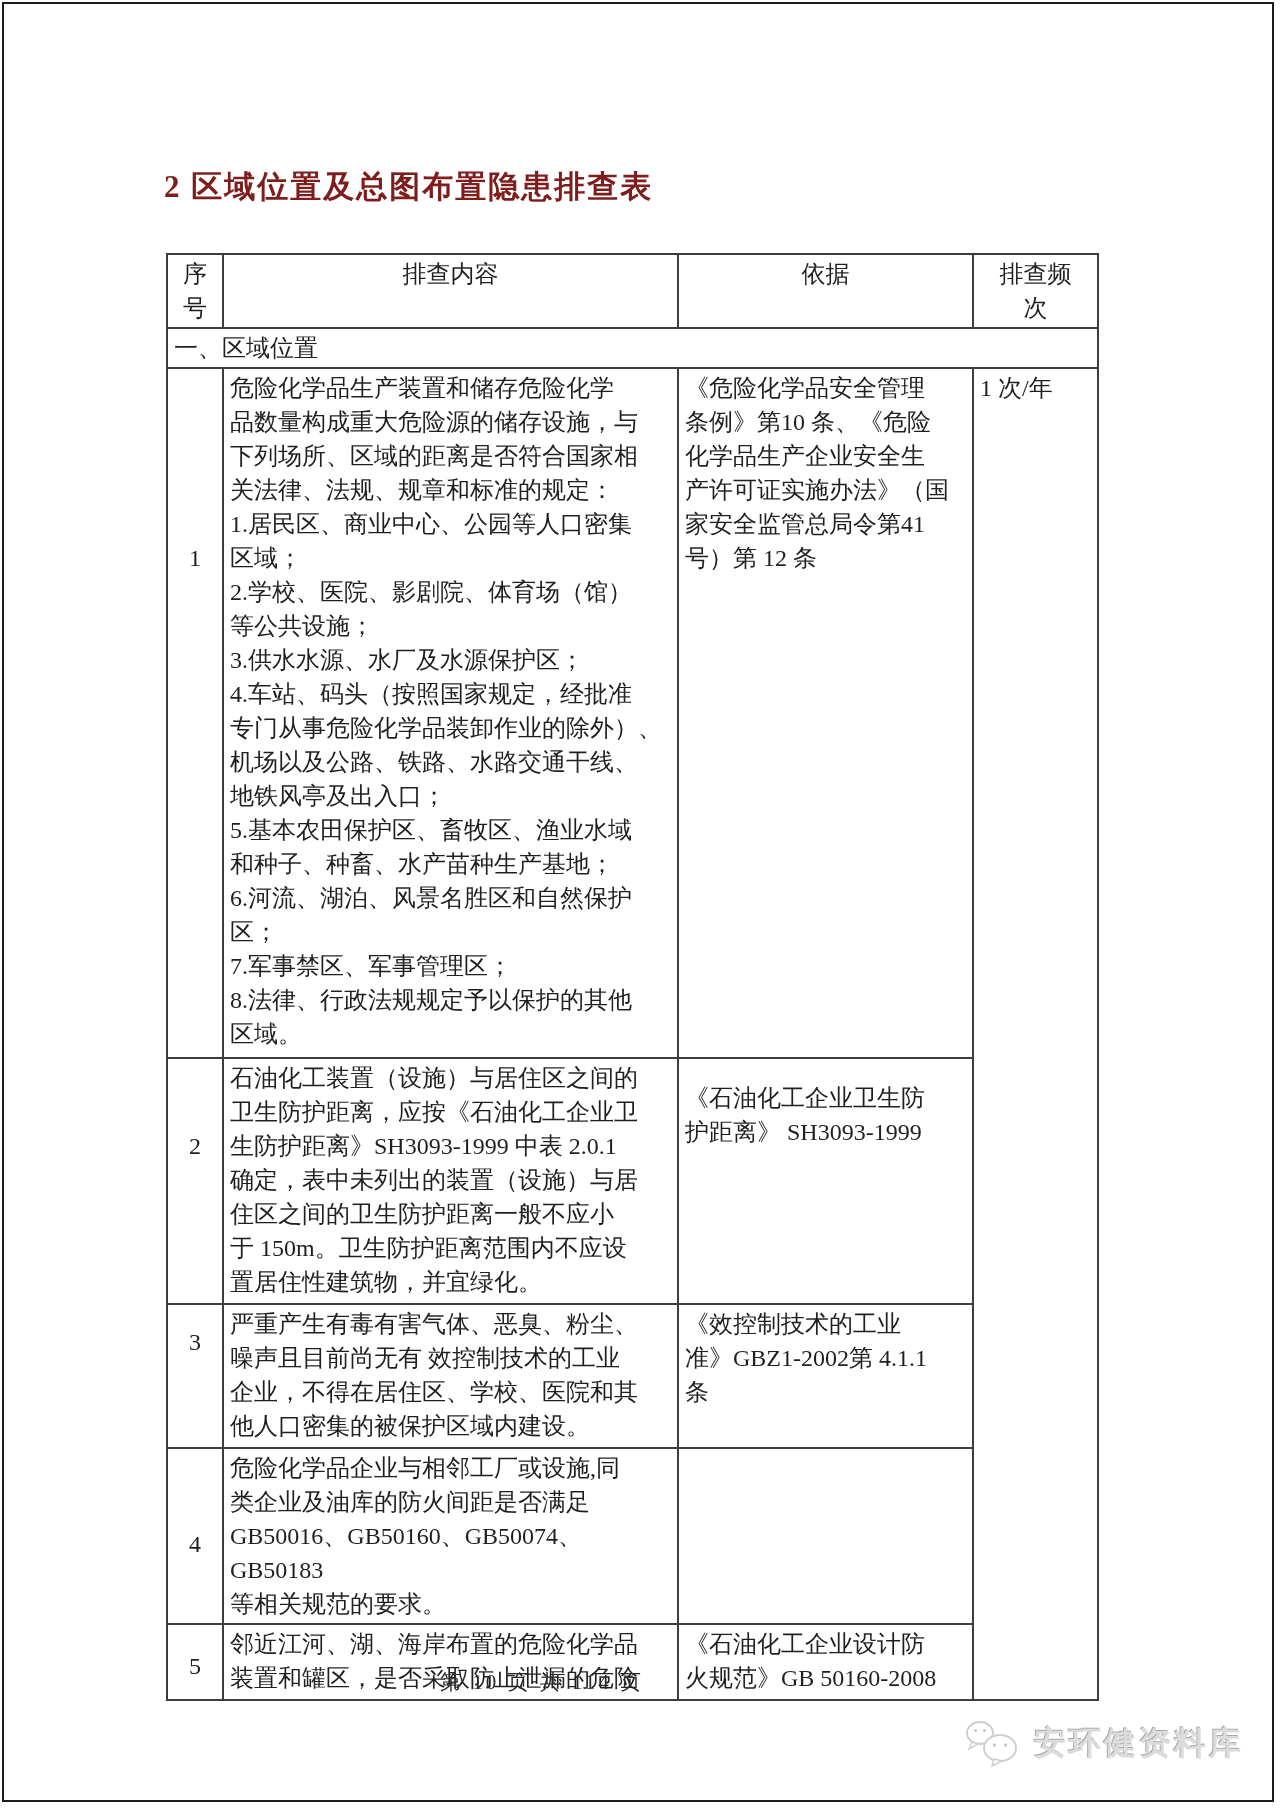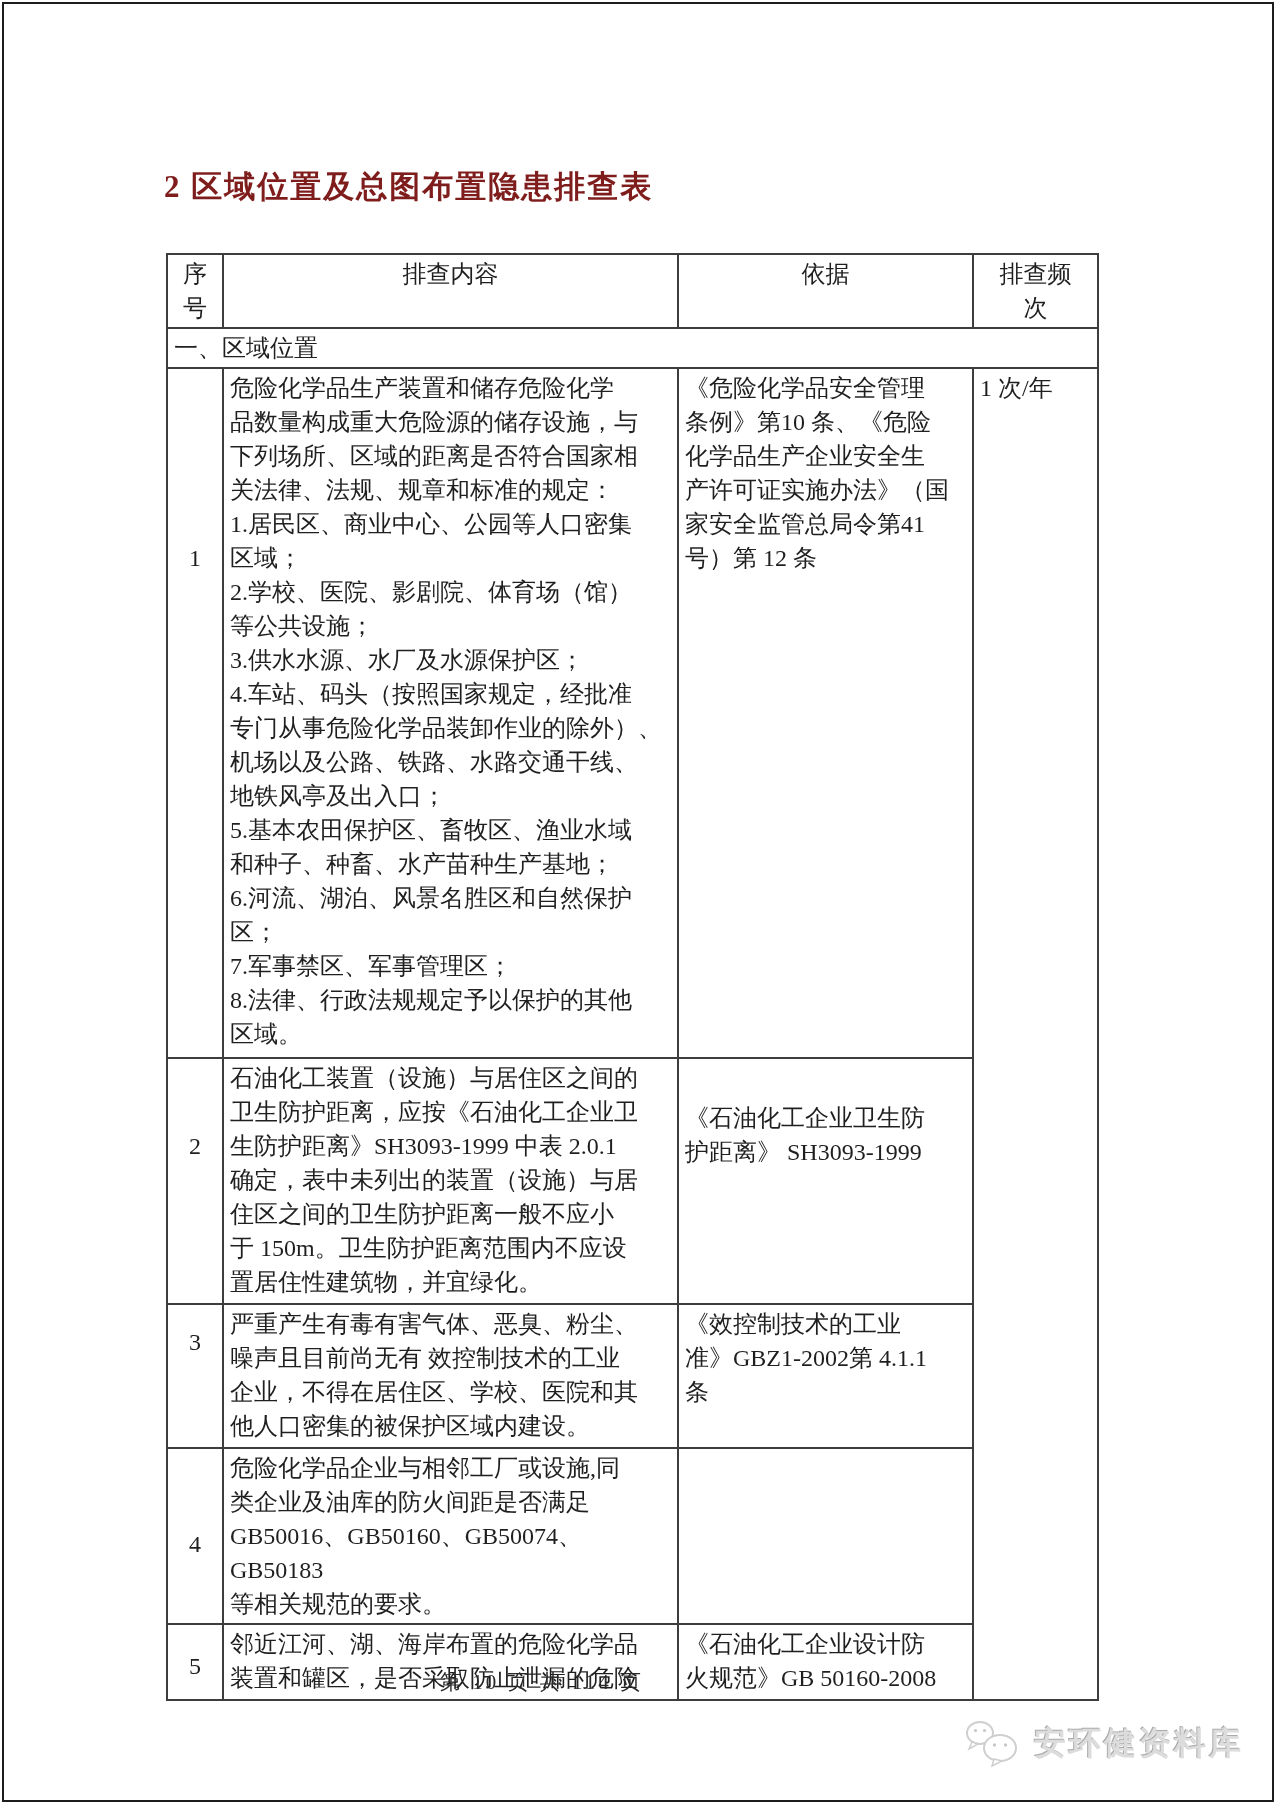--- a/index.html
+++ b/index.html
@@ -50,21 +50,21 @@
   .r1 .content-cell{height:684px;margin-left:16px;}
   .r2 .content-cell{height:240px;}
   .r3 .content-cell{height:138px;}
   .r4 .content-cell{height:138px;}
   .r5 .content-cell{height:70px;}
   .r1 .seq-cell{padding-top:172px;}
   .r2 .seq-cell{padding-top:70px;}
   .r3 .seq-cell{padding-top:20px;}
   .r4 .seq-cell{padding-top:78px;}
   .r5 .seq-cell{padding-top:24px;}
-  .r2 .basis-cell{padding-top:42px;}
+  .r2 .basis-cell{padding-top:22px;}
   .page-footer{
     position:absolute;left:0;top:1668px;width:1084px;
     text-align:center;font-size:21px;letter-spacing:3px;color:#2a2a2a;
   }
   .watermark{
     position:absolute;right:36px;top:1718px;
     display:flex;align-items:center;gap:10px;justify-content:flex-end;
   }
   .watermark .wm-text{
     font-size:32px;letter-spacing:3px;

